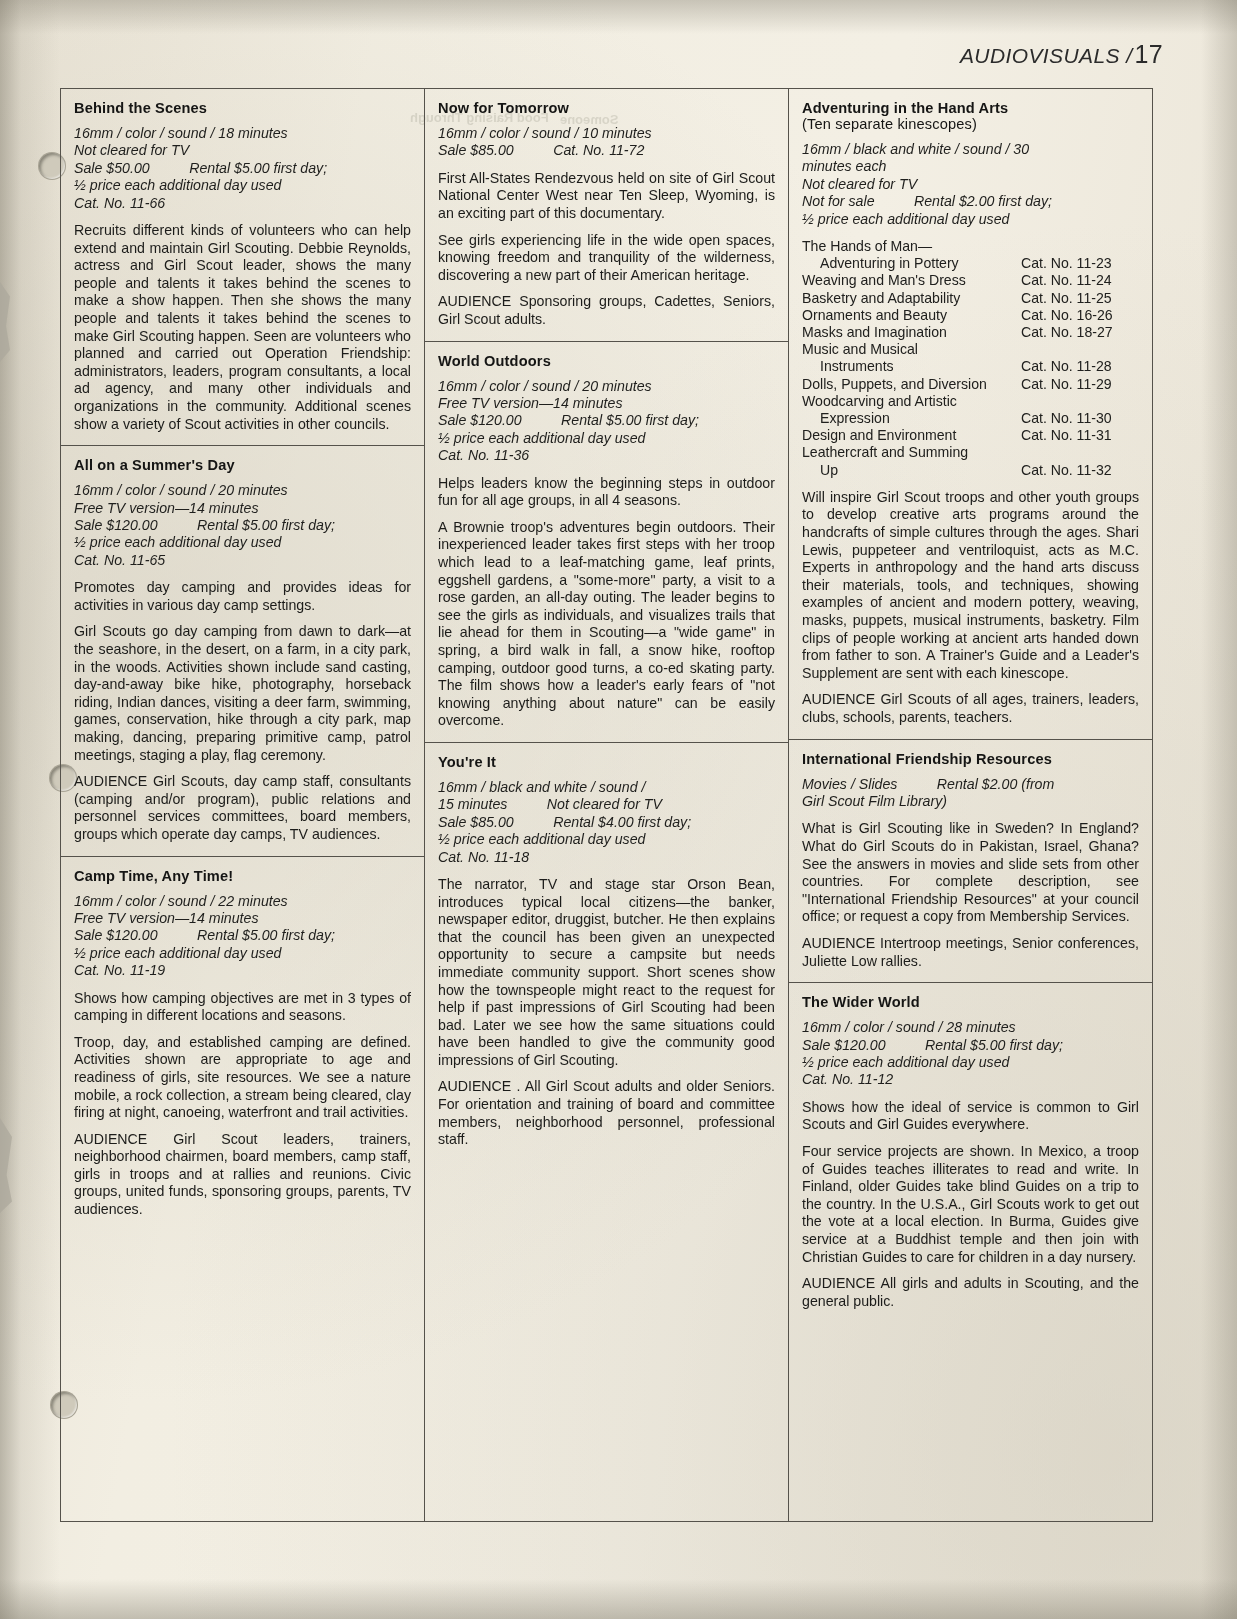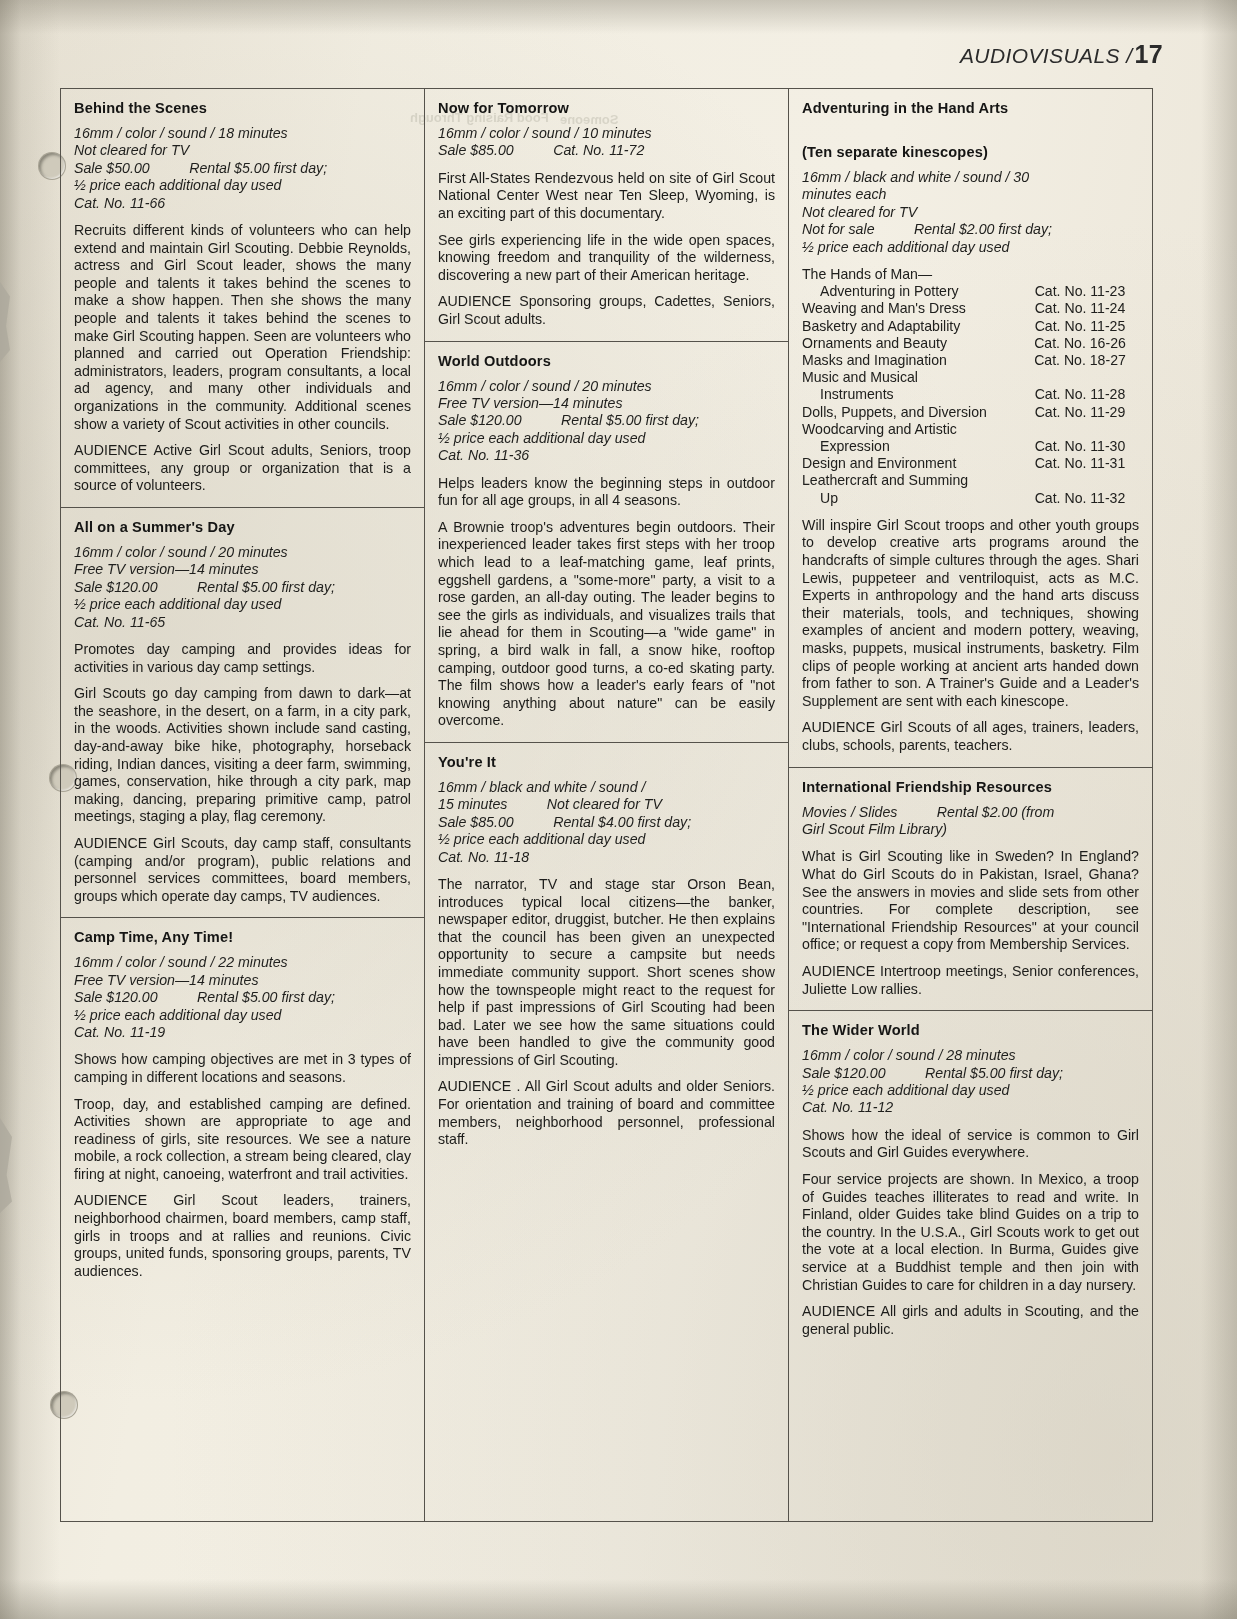--- a/index.html
+++ b/index.html
@@ -75,21 +75,21 @@
     right: 74px;
     top: 40px;
     font-size: 21px;
     letter-spacing: 0.4px;
     color: #2b2b2b;
     font-style: italic;
     font-family: "Liberation Sans", sans-serif;
   }
   .header .pagenum {
     font-style: normal;
-    font-weight: bold;
+    font-weight: normal;
     font-size: 25px;
     margin-left: 2px;
   }
 
   
   .frame {
     position: absolute;
     left: 60px;
     top: 88px;
     width: 1093px;
@@ -119,22 +119,21 @@
 
   .etitle {
     font-weight: bold;
     font-size: 14.6px;
     margin: 0 0 9px 0;
     letter-spacing: 0.15px;
     color: #151514;
   }
   .etitle .sub {
     display: block;
-    font-weight: bold;
-    margin-top: 28px;
+    font-weight: normal;
   }
 
   .specs {
     font-style: italic;
     font-size: 14.2px;
     line-height: 17.4px;
     margin: 0 0 10px 0;
     color: #1f1f1d;
   }
   .specs .row { display: block; white-space: pre; }
@@ -152,21 +151,21 @@
   
   .klist {
     font-size: 14.1px;
     line-height: 17.2px;
     margin: 0 0 10px 0;
     width: 100%;
     border-collapse: collapse;
   }
   .klist td { padding: 0; vertical-align: top; }
   .klist td.name { padding-right: 6px; }
-  .klist td.cat { white-space: nowrap; text-align: center; width: 118px; }
+  .klist td.cat { white-space: nowrap; text-align: left; width: 118px; }
   .klist td.indent { padding-left: 18px; }
   .klist tr.headrow td { padding-bottom: 0px; }
 
   
   .bleed {
     position: absolute;
     color: rgba(90,85,70,0.16);
     font-size: 13px;
     font-weight: bold;
     transform: scaleX(-1);
@@ -204,21 +203,20 @@
       <div class="entry">
         <div class="etitle">Behind the Scenes</div>
         <div class="specs">
           <span class="row">16mm / color / sound / 18 minutes</span>
           <span class="row">Not cleared for TV</span>
           <span class="row">Sale $50.00          Rental $5.00 first day;</span>
           <span class="row">½ price each additional day used</span>
           <span class="row">Cat. No. 11-66</span>
         </div>
         <p class="body">Recruits different kinds of volunteers who can help extend and maintain Girl Scouting. Debbie Reynolds, actress and Girl Scout leader, shows the many people and talents it takes behind the scenes to make a show happen. Then she shows the many people and talents it takes behind the scenes to make Girl Scouting happen. Seen are volunteers who planned and carried out Operation Friendship: administrators, leaders, program consultants, a local ad agency, and many other individuals and organizations in the community. Additional scenes show a variety of Scout activities in other councils.</p>
-        <p class="body">AUDIENCE   Active Girl Scout adults, Seniors, troop committees, any group or organization that is a source of volunteers.</p>
       </div>
 
       <div class="entry">
         <div class="etitle">All on a Summer's Day</div>
         <div class="specs">
           <span class="row">16mm / color / sound / 20 minutes</span>
           <span class="row">Free TV version—14 minutes</span>
           <span class="row">Sale $120.00          Rental $5.00 first day;</span>
           <span class="row">½ price each additional day used</span>
           <span class="row">Cat. No. 11-65</span>

